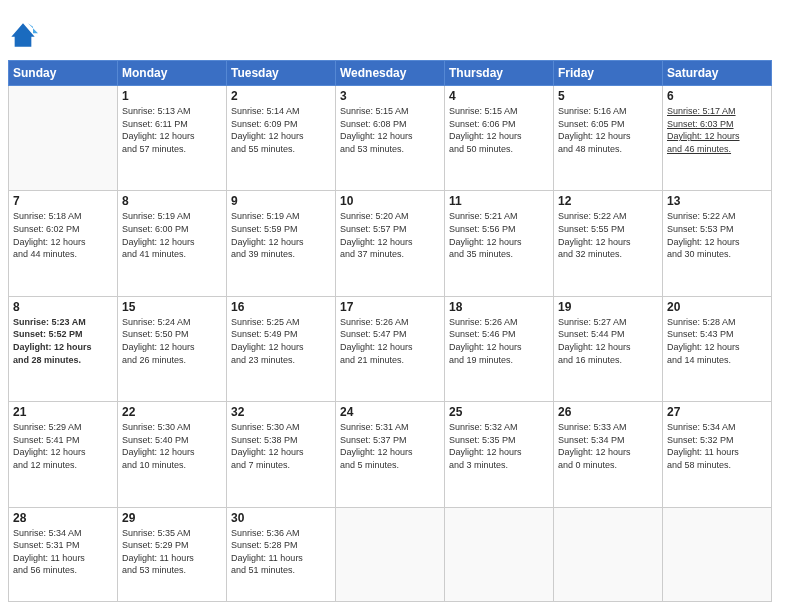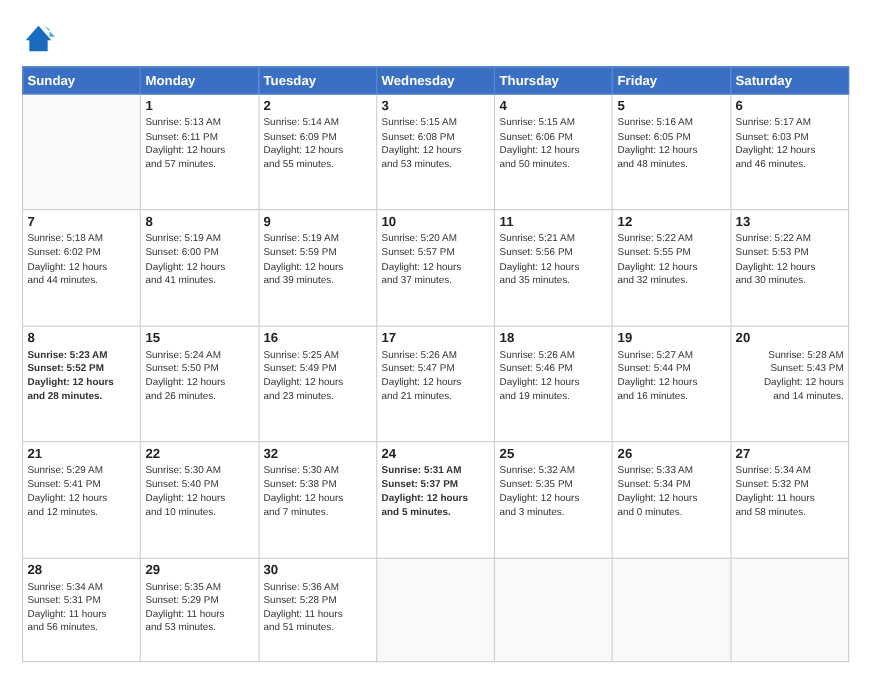--- a/index.html
+++ b/index.html
@@ -6,21 +6,21 @@
     body {
       width: 792px;
       height: 612px;
       font-family: Arial, sans-serif;
       background: #fff;
       overflow: hidden;
     }
     .page {
       width: 792px;
       height: 612px;
-      padding: 18px 20px 10px 20px;
+      padding: 18px 20px 10px 8px;
       display: flex;
       flex-direction: column;
     }
     .header {
       display: flex;
       align-items: flex-start;
       justify-content: space-between;
       margin-bottom: 10px;
     }
     .logo {
@@ -170,21 +170,21 @@
           </td>
           <td>
             <span class="day-num">5</span>
             <div class="day-info" style="white-space: pre-line;">Sunrise: 5:16 AM
 Sunset: 6:05 PM
 Daylight: 12 hours
 and 48 minutes.</div>
           </td>
           <td>
             <span class="day-num">6</span>
-            <div class="day-info" style="white-space: pre-line;">Sunrise: 5:17 AM
+            <div class="day-info" style="white-space: pre-line; text-decoration: underline;">Sunrise: 5:17 AM
 Sunset: 6:03 PM
 Daylight: 12 hours
 and 46 minutes.</div>
           </td>
         </tr>
         <tr>
           <td>
             <span class="day-num">7</span>
             <div class="day-info" style="white-space: pre-line;">Sunrise: 5:18 AM
 Sunset: 6:02 PM
@@ -272,21 +272,21 @@
           </td>
           <td>
             <span class="day-num">19</span>
             <div class="day-info" style="white-space: pre-line;">Sunrise: 5:27 AM
 Sunset: 5:44 PM
 Daylight: 12 hours
 and 16 minutes.</div>
           </td>
           <td>
             <span class="day-num">20</span>
-            <div class="day-info" style="white-space: pre-line; text-align: right;">Sunrise: 5:28 AM
+            <div class="day-info" style="white-space: pre-line;">Sunrise: 5:28 AM
 Sunset: 5:43 PM
 Daylight: 12 hours
 and 14 minutes.</div>
           </td>
         </tr>
         <tr>
           <td>
             <span class="day-num">21</span>
             <div class="day-info" style="white-space: pre-line;">Sunrise: 5:29 AM
 Sunset: 5:41 PM
@@ -302,21 +302,21 @@
           </td>
           <td>
             <span class="day-num">32</span>
             <div class="day-info" style="white-space: pre-line;">Sunrise: 5:30 AM
 Sunset: 5:38 PM
 Daylight: 12 hours
 and 7 minutes.</div>
           </td>
           <td>
             <span class="day-num">24</span>
-            <div class="day-info" style="white-space: pre-line; font-weight: bold;">Sunrise: 5:31 AM
+            <div class="day-info" style="white-space: pre-line;">Sunrise: 5:31 AM
 Sunset: 5:37 PM
 Daylight: 12 hours
 and 5 minutes.</div>
           </td>
           <td>
             <span class="day-num">25</span>
             <div class="day-info" style="white-space: pre-line;">Sunrise: 5:32 AM
 Sunset: 5:35 PM
 Daylight: 12 hours
 and 3 minutes.</div>

